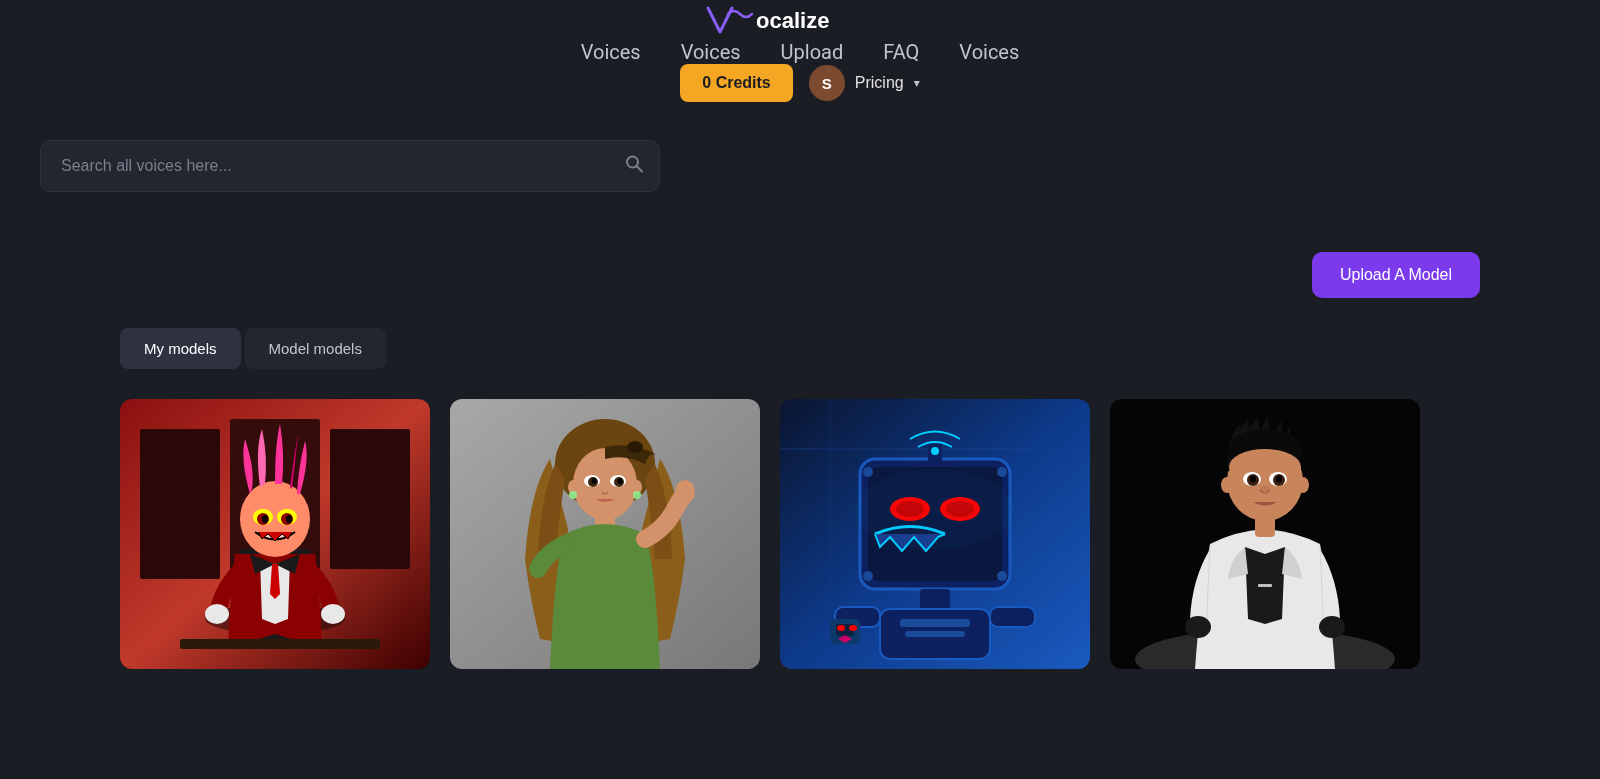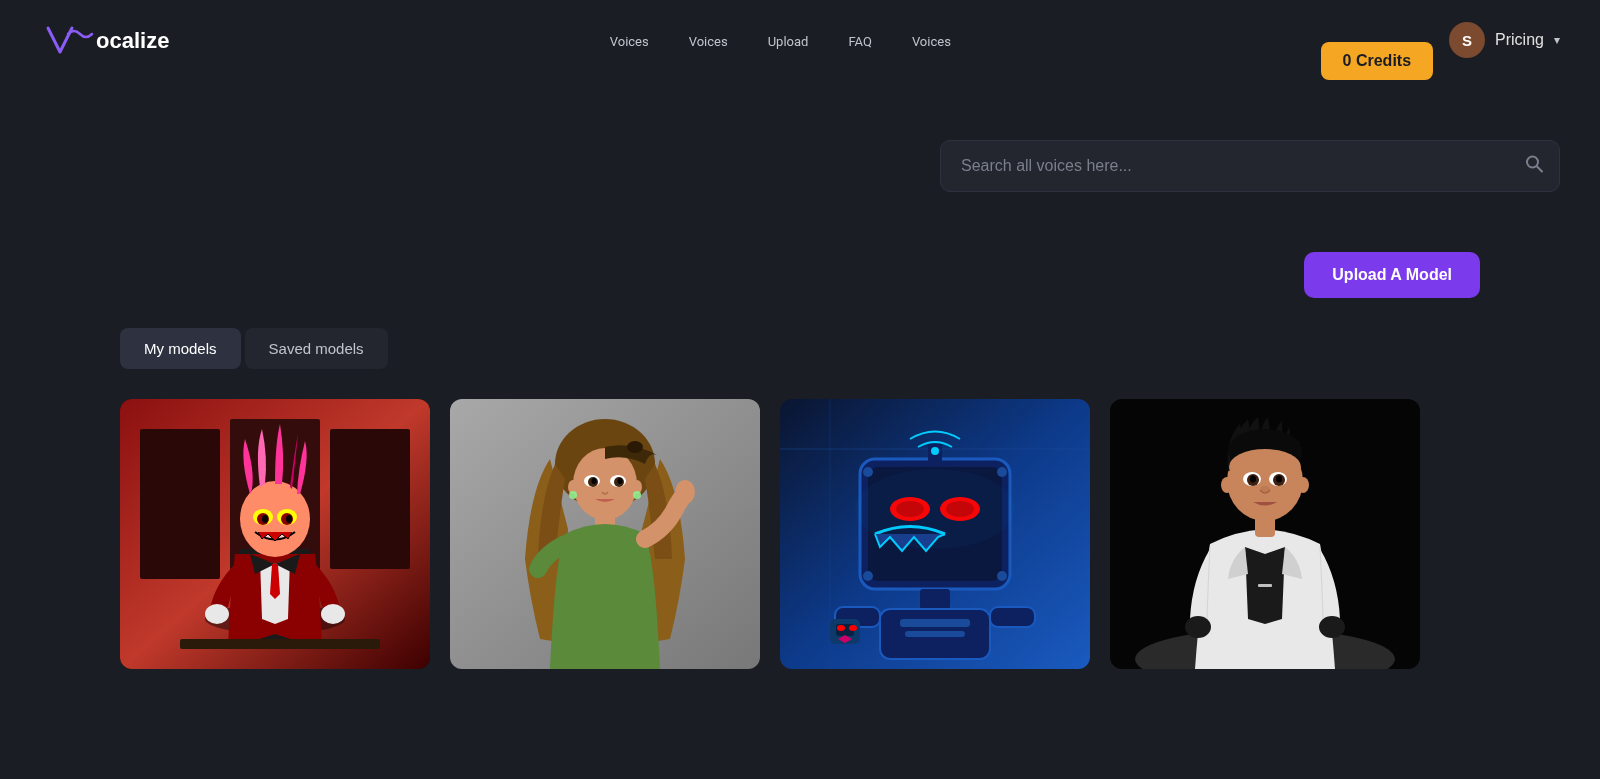--- a/index.html
+++ b/index.html
@@ -13,59 +13,59 @@
     }
 
     
     nav {
       display: flex;
       align-items: center;
       justify-content: space-between;
       padding: 0 40px;
       height: 80px;
       background-color: #1a1d23;
+      flex-direction: column;
     }
 
     .logo-container {
       display: flex;
       align-items: center;
       gap: 4px;
     }
 
     nav .nav-links {
       display: flex;
       align-items: center;
       gap: 40px;
       list-style: none;
     }
 
     nav .nav-links a {
       color: #c0c4cc;
       text-decoration: none;
-      font-size: 13px;
+      font-size: 20px;
       font-weight: 400;
       transition: color 0.2s;
     }
 
     .nav-right {
       display: flex;
       align-items: center;
       gap: 16px;
     }
 
     .credits-btn {
       background-color: #f5a623;
       color: #1a1d23;
       border: none;
       border-radius: 8px;
       padding: 10px 22px;
       font-size: 16px;
       font-weight: 700;
       cursor: pointer;
-      margin-top: 42px;
     }
 
     .account-btn {
       display: flex;
       align-items: center;
       gap: 10px;
       background: none;
       border: none;
       color: #e0e0e0;
       font-size: 16px;
@@ -86,21 +86,21 @@
     }
 
     .chevron-down {
       font-size: 12px;
       color: #c0c4cc;
     }
 
     
     .search-section {
       display: flex;
-      justify-content: flex-end;
+      justify-content: flex-start;
       margin-top: 60px;
       padding: 0 40px;
     }
 
     .search-wrapper {
       position: relative;
       width: 620px;
     }
 
     .search-input {
@@ -136,21 +136,21 @@
       margin-top: 60px;
     }
 
     .upload-btn {
       background-color: #7c3aed;
       color: #fff;
       border: none;
       border-radius: 10px;
       padding: 14px 28px;
       font-size: 16px;
-      font-weight: 700;
+      font-weight: 400;
       cursor: pointer;
       transition: background-color 0.2s;
     }
 
     
     .tabs-row {
       display: flex;
       align-items: flex-end;
       padding: 0 120px;
       margin-top: 30px;
@@ -243,21 +243,21 @@
     </button>
   </div>
 </div>
 
 <div class="upload-row">
   <button class="upload-btn">Upload A Model</button>
 </div>
 
 <div class="tabs-row">
   <button class="tab-btn active">My models</button>
-  <button class="tab-btn">Saved models</button>
+  <button class="tab-btn">Model models</button>
 </div>
 
 <div class="models-grid">
 
   <div class="model-card">
     <svg class="card-overlay-svg" viewBox="0 0 310 270" xmlns="http://www.w3.org/2000/svg">
 
       <rect width="310" height="270" fill="#1a0505"></rect>
       <rect x="0" y="0" width="310" height="270" fill="url(#grad1)"></rect>
       <defs>

